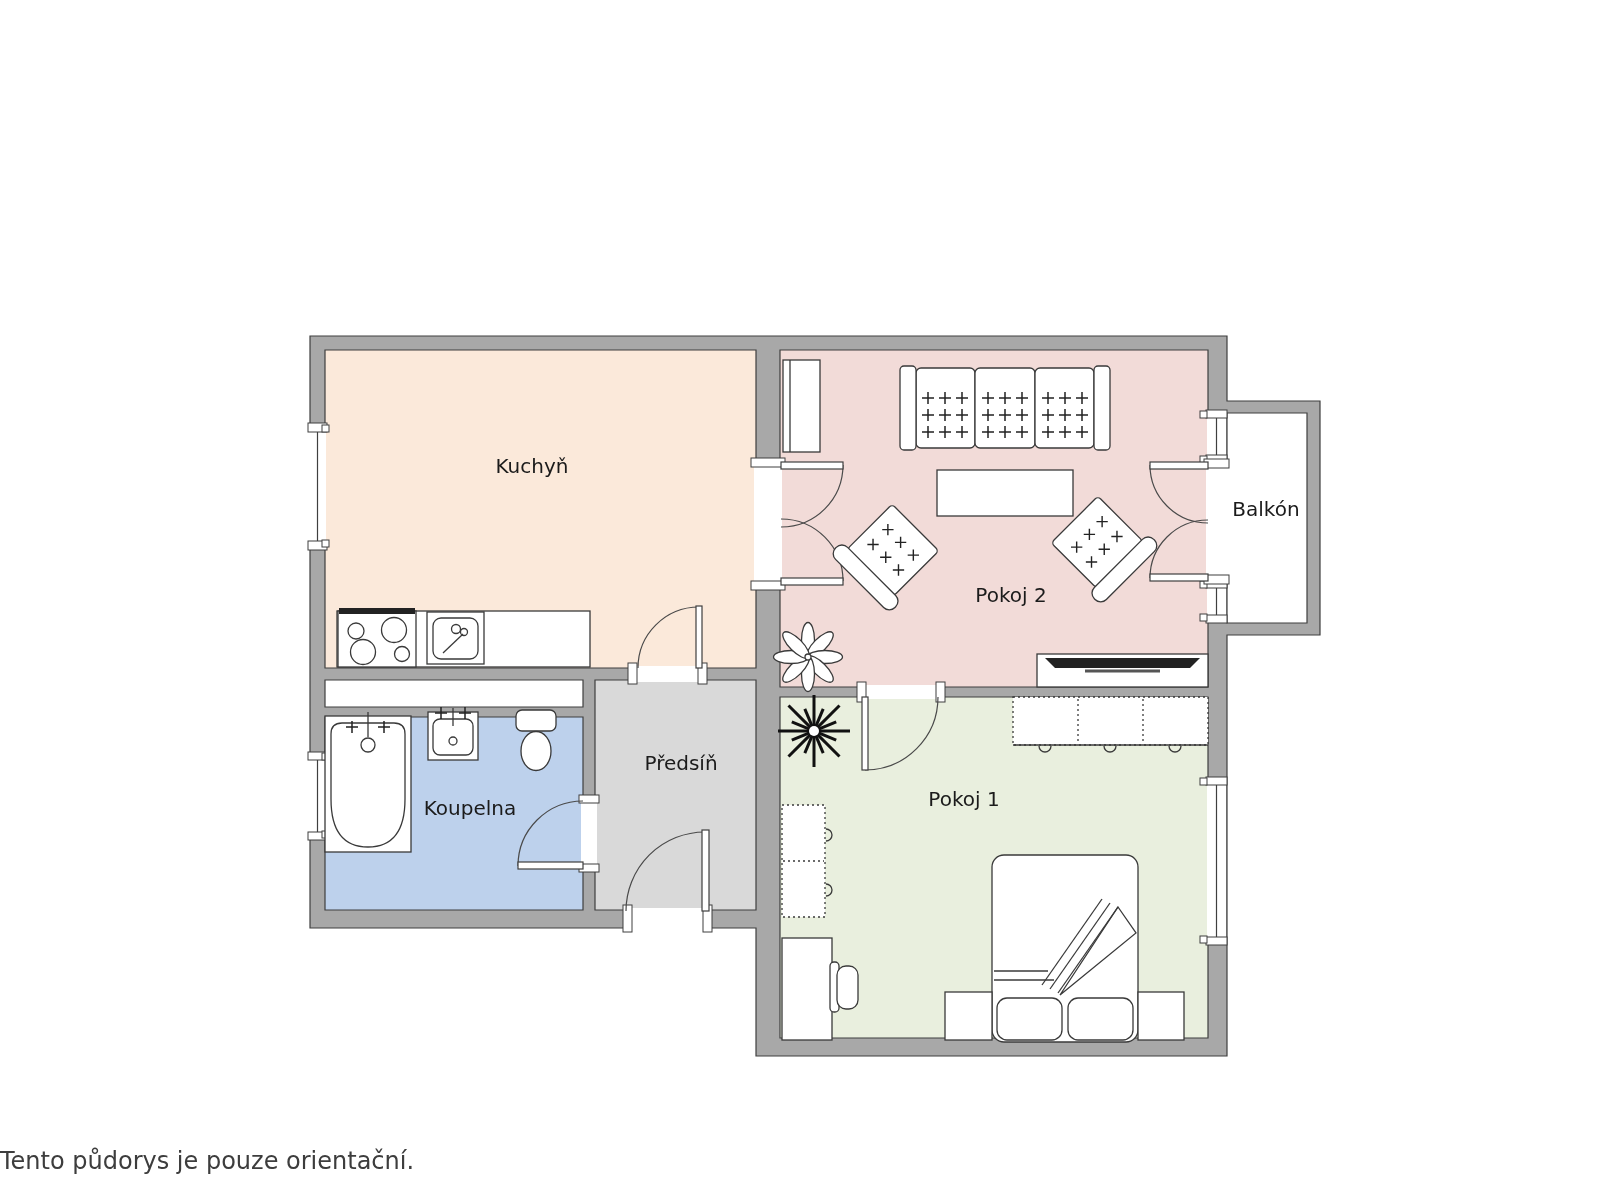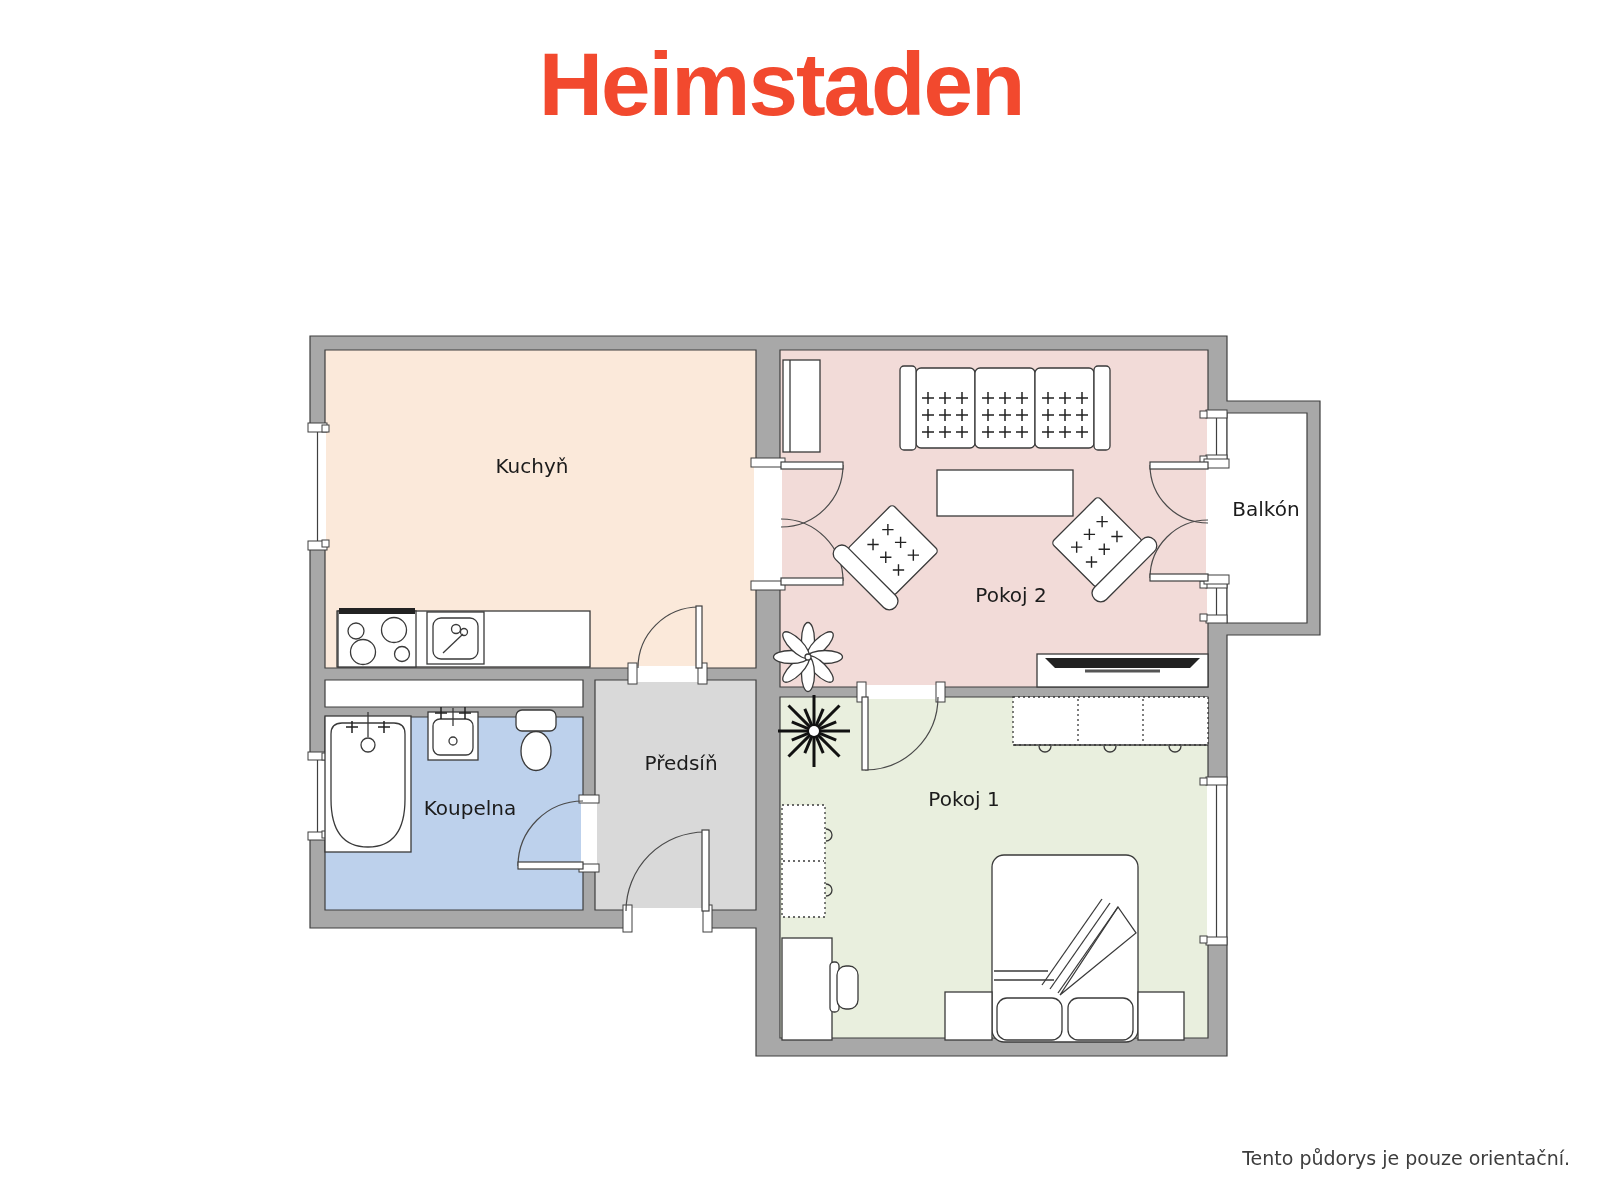--- a/index.html
+++ b/index.html
@@ -1,41 +1,40 @@
 <!DOCTYPE html>
 <html><head>
 <meta charset="utf-8">
 <style>
   html,body{margin:0;padding:0;background:#fff;}
   .stage{position:relative;width:1600px;height:1200px;background:#ffffff;overflow:hidden;
          font-family:"DejaVu Sans", sans-serif;}
   .logo{position:absolute;top:40px;left:0;width:1562px;text-align:center;
         font-family:"Liberation Sans", sans-serif;font-weight:bold;font-size:89px;
         letter-spacing:-2px;color:#F2492E;line-height:1;}
-  .disclaimer{position:absolute;top:1147px;left:0;width:1570px;text-align:right;
-        font-size:19px;color:#3d3d3d;}
+  .disclaimer{position:absolute;top:1147px;left:0;width:1570px;text-align:left;
+        font-size:24px;color:#3d3d3d;}
   svg{position:absolute;top:0;left:0;}
   .room-label{font-size:20px;fill:#1b1b1b;}
   .wall{stroke:#3f3f3f;stroke-width:1.2;fill-rule:evenodd;}
   .fur{fill:#ffffff;stroke:#3a3a3a;stroke-width:1.3;}
   .furn{fill:none;stroke:#3a3a3a;stroke-width:1.3;}
   .dash{fill:#ffffff;stroke:#3a3a3a;stroke-width:1.3;stroke-dasharray:2 3;}
   .open{fill:#ffffff;stroke:none;}
   .cap{fill:#ffffff;stroke:#3f3f3f;stroke-width:1;}
   .winline{stroke:#3f3f3f;stroke-width:1.2;}
   .leaf{fill:#ffffff;stroke:#3f3f3f;stroke-width:1.2;}
   .arc{fill:none;stroke:#4a4a4a;stroke-width:1.2;}
   .dark{fill:#222222;stroke:none;}
 </style>
 </head>
 <body>
 
 <div class="stage">
 
-  <div class="logo">Heimstaden</div>
 
   <svg width="1600" height="1200" viewBox="0 0 1600 1200">
     <defs>
       <g id="plusm">
           <path d="M-6 0H6M0 -6V6" stroke="#222" stroke-width="1.5" fill="none"></path>
         </g>
       <g id="xm">
           <path d="M-4 -4L4 4M-4 4L4 -4" stroke="#222" stroke-width="1.4" fill="none"></path>
         </g>
     </defs>

